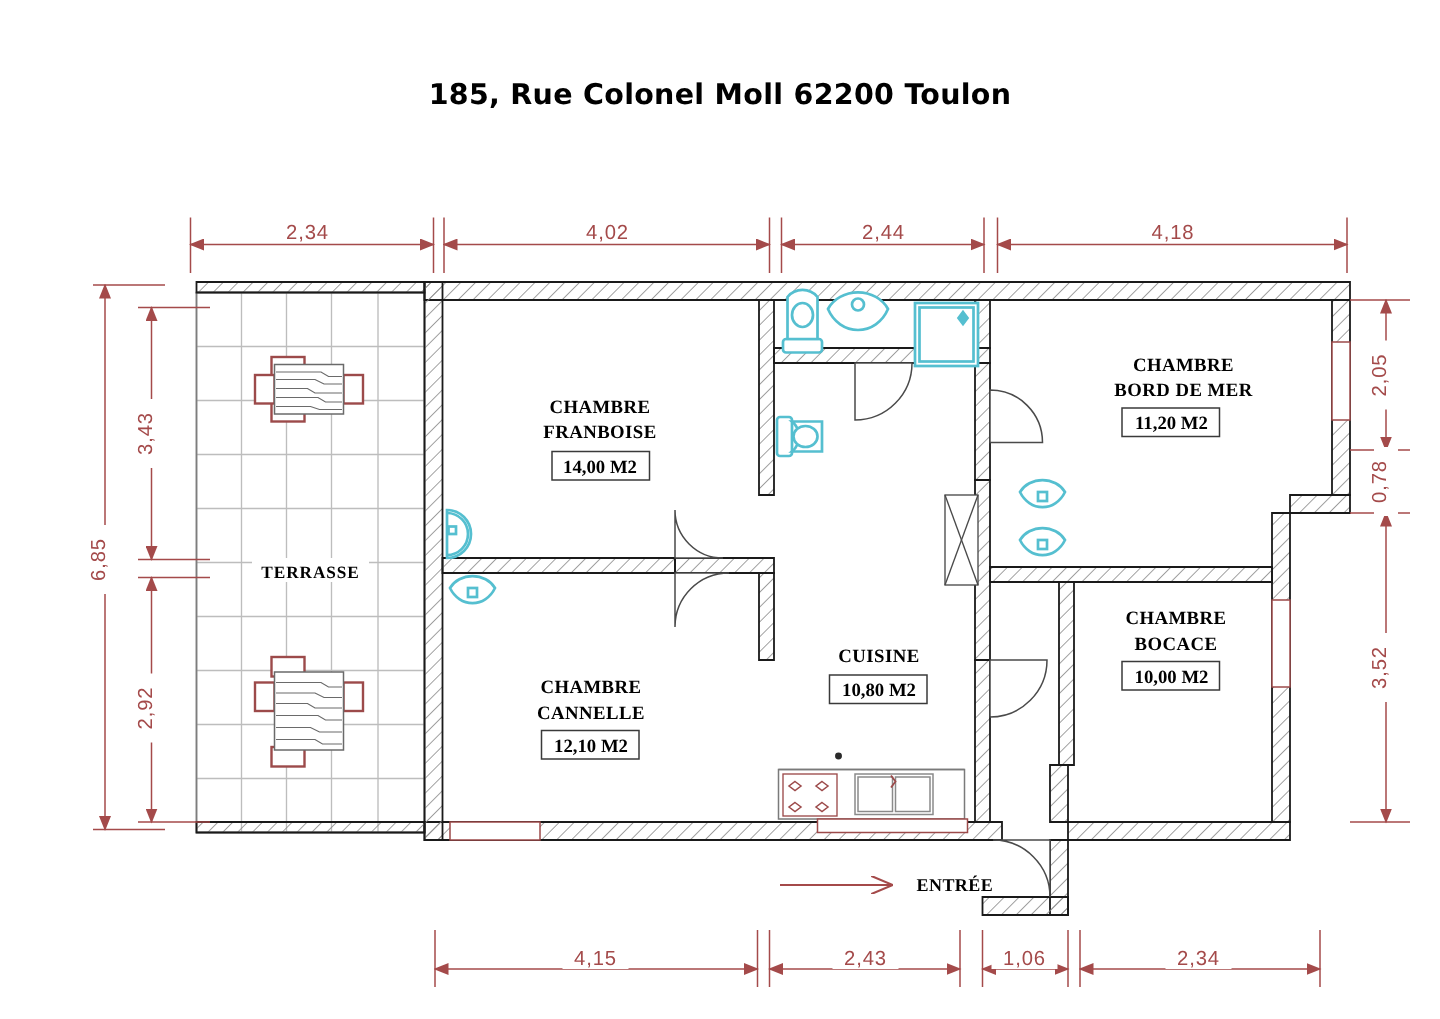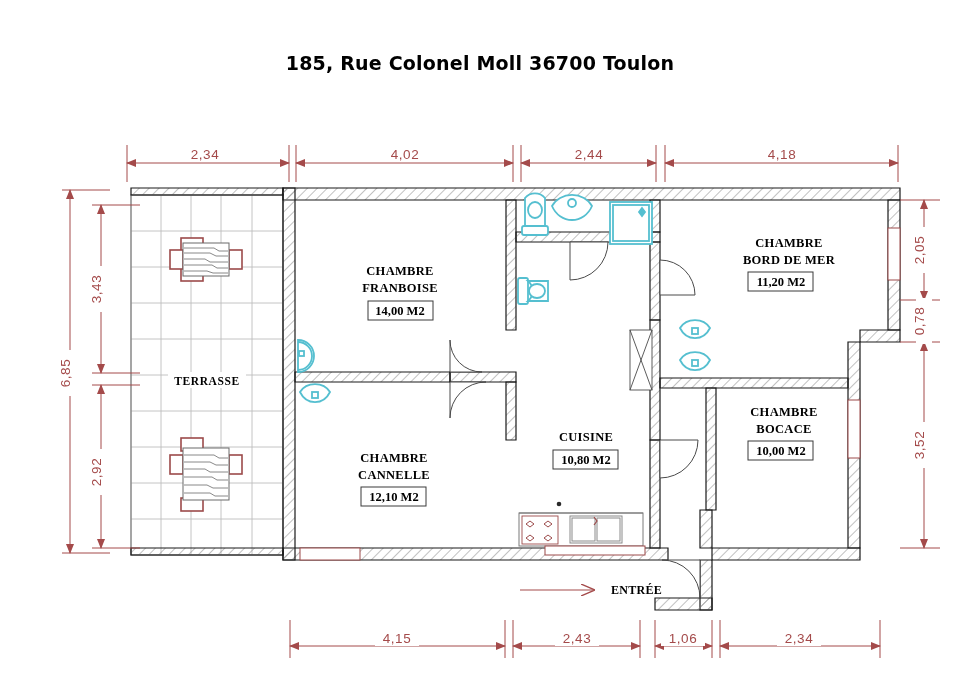--- a/index.html
+++ b/index.html
@@ -68,21 +68,21 @@
     font-size: 12px;
     fill: #000000;
     letter-spacing: 0.3px;
   }
 </style>
 </head>
 <body>
 
 <div id="plan-root">
 
-  <div id="page-title">185, Rue Colonel Moll 36700 Toulon</div>
+  <div id="page-title">185, Rue Colonel Moll 62200 Toulon</div>
 
   <svg id="floorplan" width="960" height="679" viewBox="0 0 960 679">
 
     <defs>
       <pattern id="wallhatch" width="7" height="7" patternTransform="rotate(45)" patternUnits="userSpaceOnUse">
         <line x1="0" y1="0" x2="0" y2="7" stroke="#8d8d8d" stroke-width="1.1"></line>
       </pattern>
       <marker id="arrR" markerWidth="10" markerHeight="8" refX="9" refY="4" orient="auto">
         <path d="M0,0 L10,4 L0,8 z" fill="#a44a4a"></path>
       </marker>

